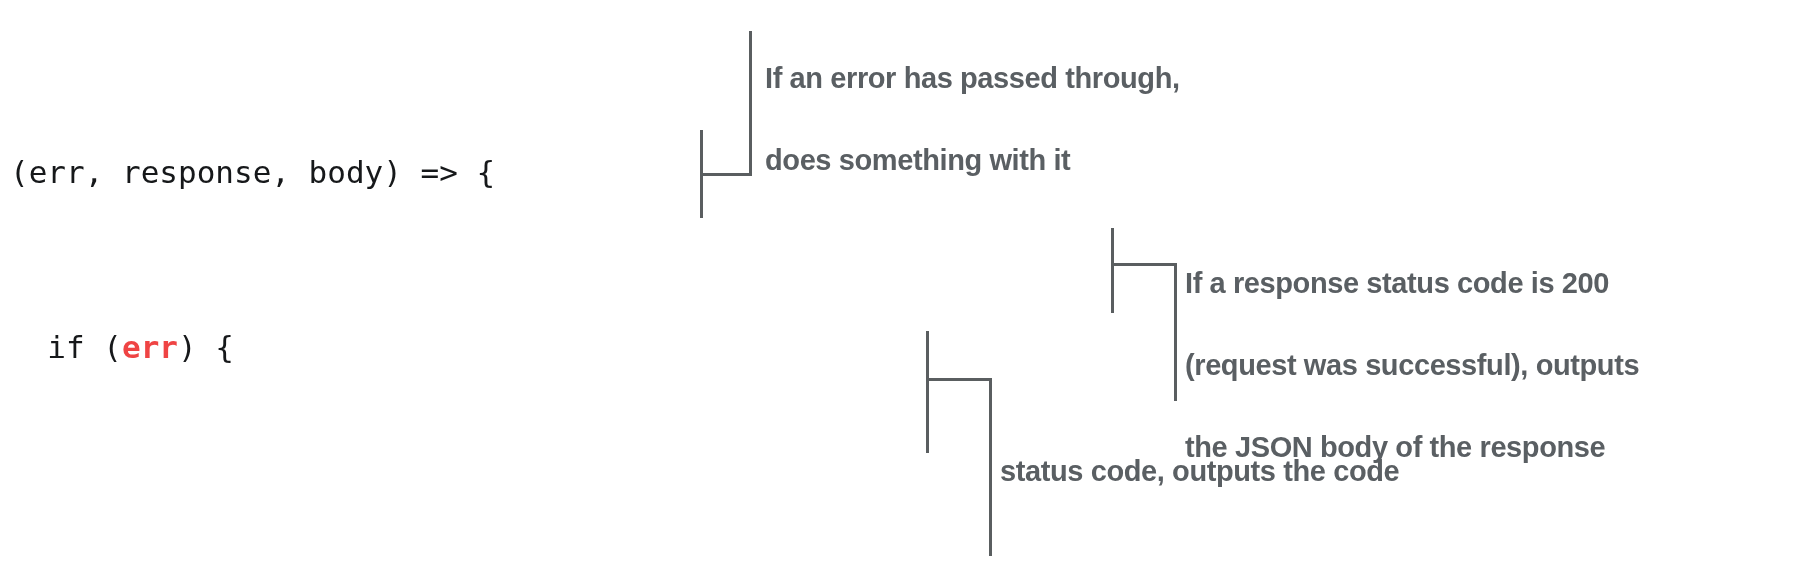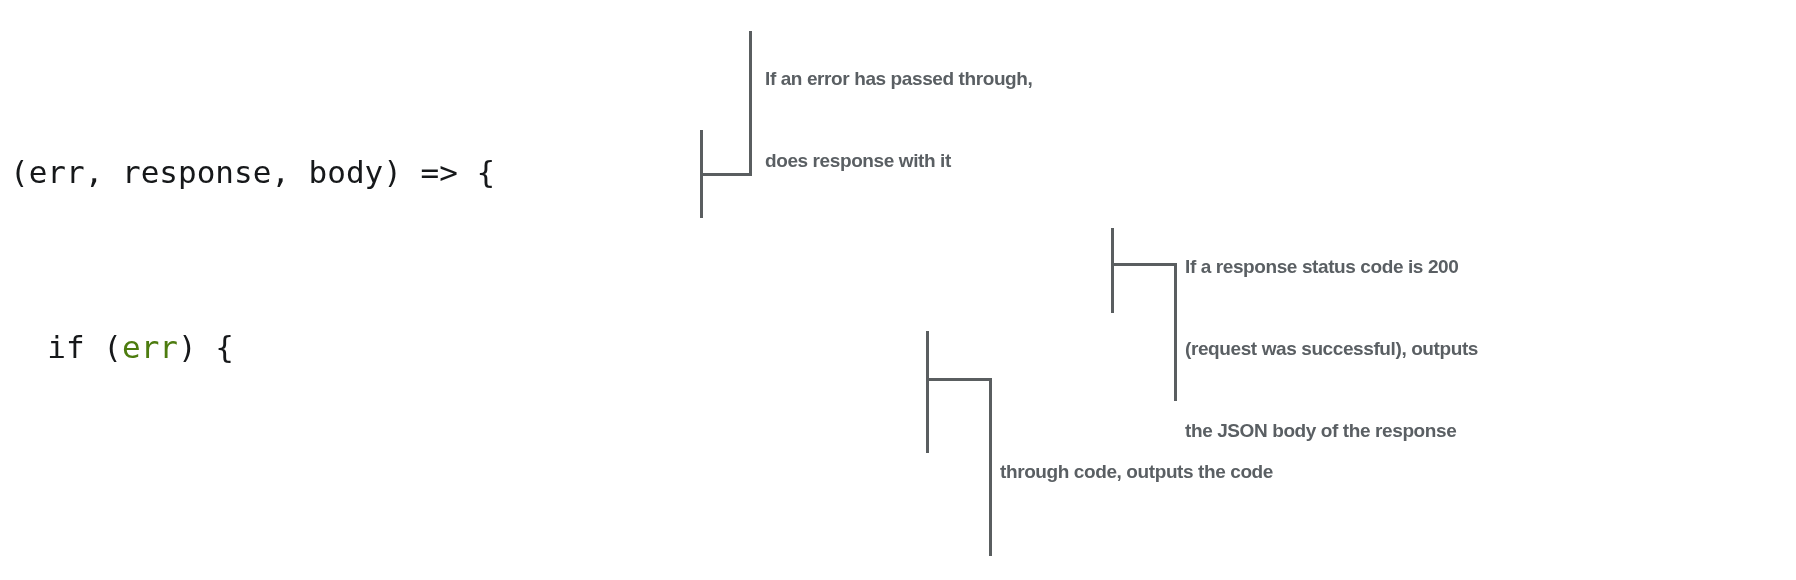--- a/index.html
+++ b/index.html
@@ -22,37 +22,37 @@
     left: 10px;
     top: 64px;
     font-family: "DejaVu Sans Mono", monospace;
     font-size: 31px;
     line-height: 43.6px;
     color: #16181a;
     white-space: pre;
     letter-spacing: 0px;
   }
   .code-line { white-space: pre; height: 43.6px; }
-  .code-line b { font-weight: 400; color: #4d7c0f; }
+  .code-line b { font-weight: 700; color: #ef4444; }
 
   
   .annot {
     position: absolute;
     color: #5a5f63;
     font-family: "Liberation Sans", sans-serif;
     font-weight: 700;
-    font-size: 19px;
+    font-size: 29px;
     line-height: 41px;
     letter-spacing: -0.4px;
     white-space: pre-line;
   }
   .annot-line { display: block; white-space: nowrap; }
 
   #annot-1 { left: 765px; top: 17px; }
-  #annot-2 { left: 1185px; top: 205px; }
+  #annot-2 { left: 1185px; top: 222px; }
   #annot-3 { left: 1000px; top: 410px; }
 
   
   .leader { position: absolute; }
   .leader span { position: absolute; background: #5a5e60; display: block; }
   .lv { width: 3px; }
   .lh { height: 3px; }
 
   
   #leader-1 { left: 0; top: 0; width: 1796px; height: 580px; pointer-events: none; }
@@ -98,21 +98,21 @@
   </div>
 
   <div class="leader" id="leader-1">
     <span class="lv bar-right"></span>
     <span class="lh bar-stub"></span>
     <span class="lv bar-left"></span>
   </div>
 
   <div class="annot" id="annot-1">
     <span class="annot-line">If an error has passed through,</span>
-    <span class="annot-line">does response with it</span>
+    <span class="annot-line">does something with it</span>
   </div>
 
   <div class="leader" id="leader-2">
     <span class="lv bar-left"></span>
     <span class="lh bar-stub"></span>
     <span class="lv bar-right"></span>
   </div>
 
   <div class="annot" id="annot-2">
     <span class="annot-line">If a response status code is 200</span>
@@ -120,16 +120,16 @@
     <span class="annot-line">the JSON body of the response</span>
   </div>
 
   <div class="leader" id="leader-3">
     <span class="lv bar-left"></span>
     <span class="lh bar-stub"></span>
     <span class="lv bar-right"></span>
   </div>
 
   <div class="annot" id="annot-3">
-    <span class="annot-line">through code, outputs the code</span>
+    <span class="annot-line">status code, outputs the code</span>
   </div>
 
 </div>
 
 </body></html>

